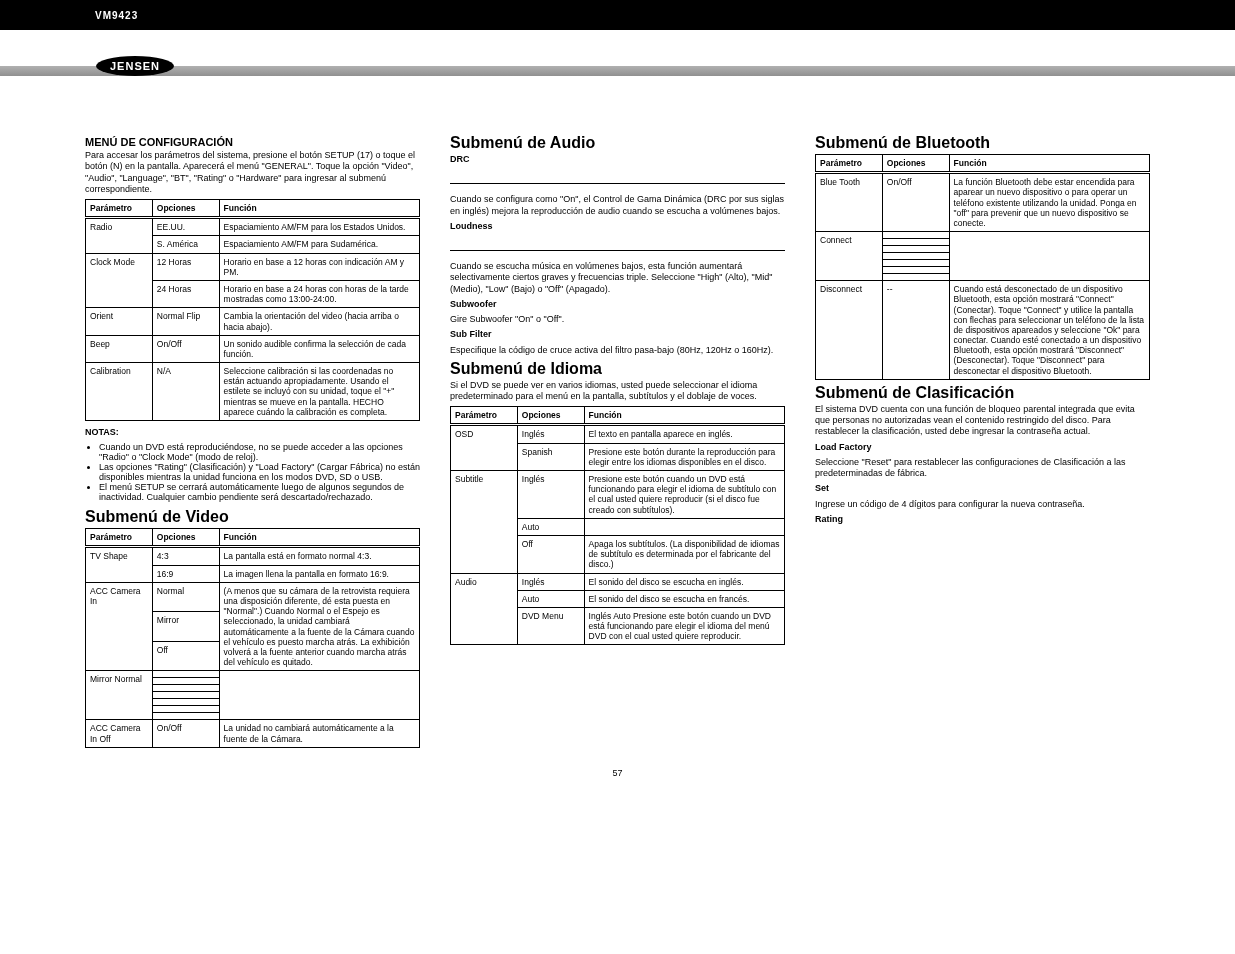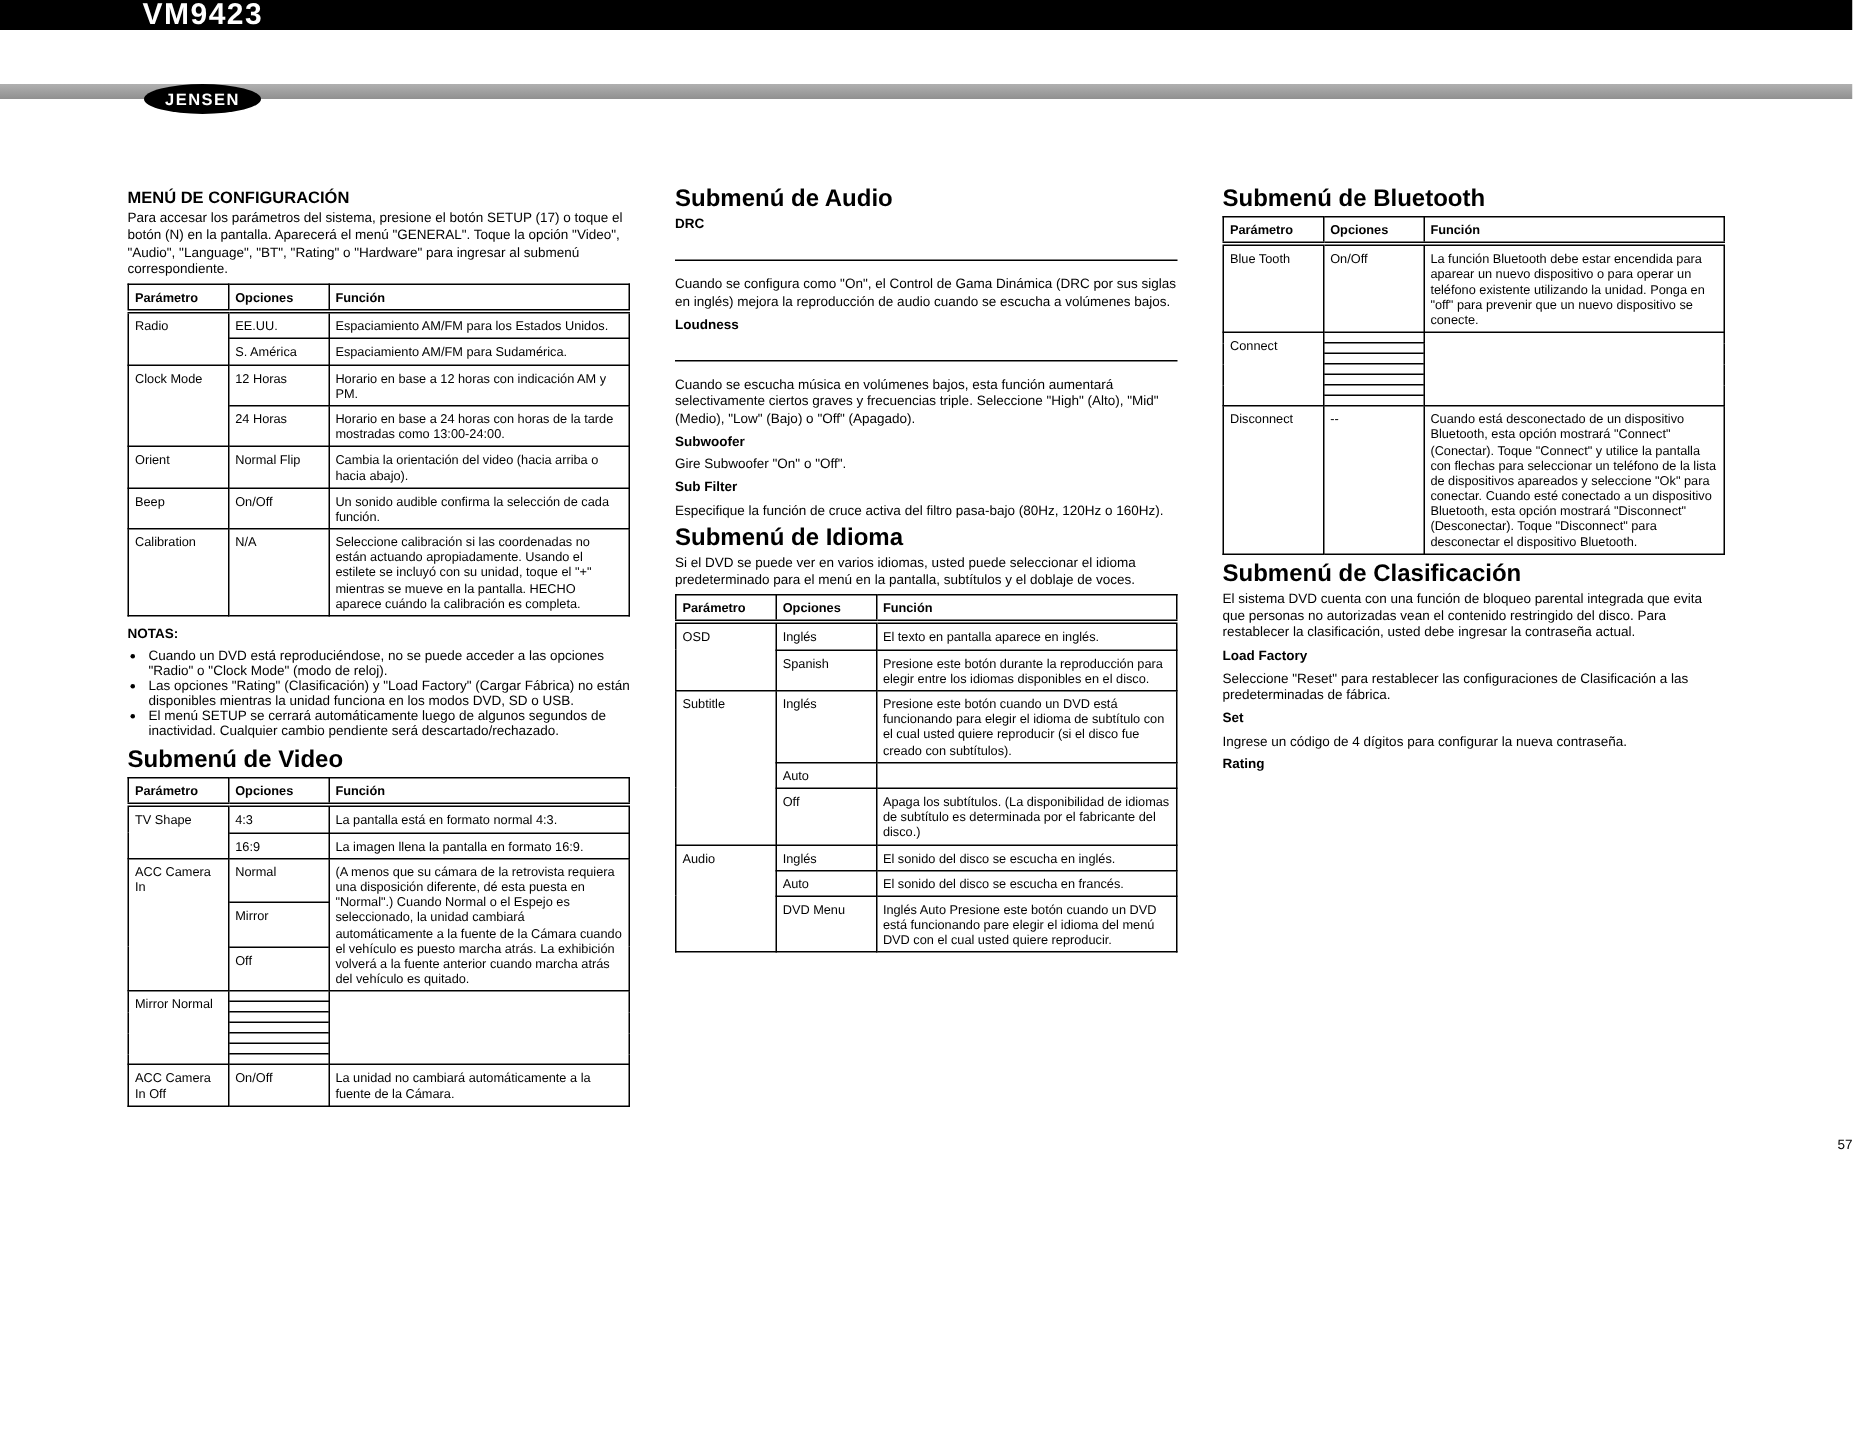--- a/index.html
+++ b/index.html
@@ -6,26 +6,26 @@
     margin: 0;
     padding: 0;
     font-family: Arial, Helvetica, sans-serif;
     font-size: 9px;
     background: #fff;
     color: #000;
     width: 1235px;
   }
   .topbar {
     background: #000;
-    height: 20px;
+    height: 30px;
     display: flex;
     align-items: center;
     padding-left: 95px;
     color: #fff;
-    font-size: 20px;
+    font-size: 10px;
     font-weight: bold;
     letter-spacing: 1px;
   }
   .brand {
     position: absolute;
     left: 95px;
     top: 55px;
   }
   .brand svg { display: block; }
   .graybar {
@@ -58,21 +58,21 @@
     text-align: left;
     vertical-align: top;
     line-height: 1.2;
   }
   table.grid thead th { font-weight: bold; }
   table.grid thead tr.dbl th { border-bottom: 3px double #000; }
   .col-a { width: 20%; }
   .col-b { width: 20%; }
   .col-c { width: 60%; }
   .pagenum {
-    text-align: right;
+    text-align: center;
     font-size: 9px;
     margin-top: 20px;
     padding-bottom: 10px;
   }
   .blankline { border-bottom: 1px solid #000; height: 14px; margin: 4px 0 10px 0; }
 </style>
 </head>
 <body>
 
 <div class="topbar">
@@ -220,21 +220,21 @@
     <h3 class="sub">Submenú de Audio</h3>
     <p><b>DRC</b></p>
     <div class="blankline"></div>
     <p>Cuando se configura como "On", el Control de Gama Dinámica (DRC por sus siglas en inglés) mejora la reproducción de audio cuando se escucha a volúmenes bajos.</p>
     <p><b>Loudness</b></p>
     <div class="blankline"></div>
     <p>Cuando se escucha música en volúmenes bajos, esta función aumentará selectivamente ciertos graves y frecuencias triple. Seleccione "High" (Alto), "Mid" (Medio), "Low" (Bajo) o "Off" (Apagado).</p>
     <p><b>Subwoofer</b></p>
     <p>Gire Subwoofer "On" o "Off".</p>
     <p><b>Sub Filter</b></p>
-    <p>Especifique la función de cruce activa del filtro pasa-bajo (80Hz, 120Hz o 160Hz).</p>
+    <p>Especifique la código de cruce activa del filtro pasa-bajo (80Hz, 120Hz o 160Hz).</p>
 
     <h3 class="sub">Submenú de Idioma</h3>
     <p>Si el DVD se puede ver en varios idiomas, usted puede seleccionar el idioma predeterminado para el menú en la pantalla, subtítulos y el doblaje de voces.</p>
     <table class="grid">
       <colgroup>
           <col class="col-a">
           <col class="col-b">
           <col class="col-c">
         </colgroup>
       <thead>

